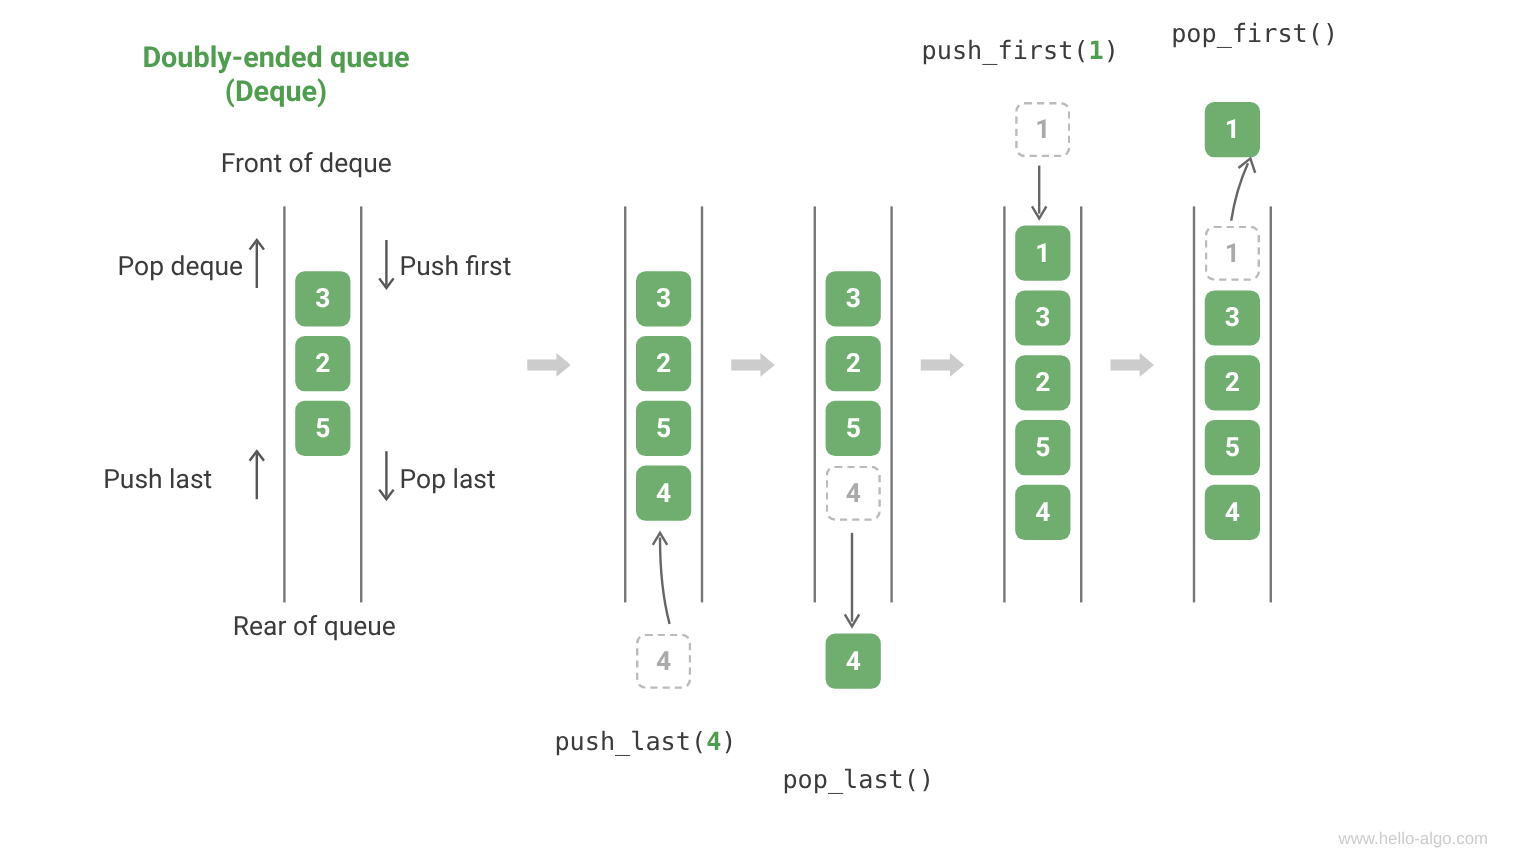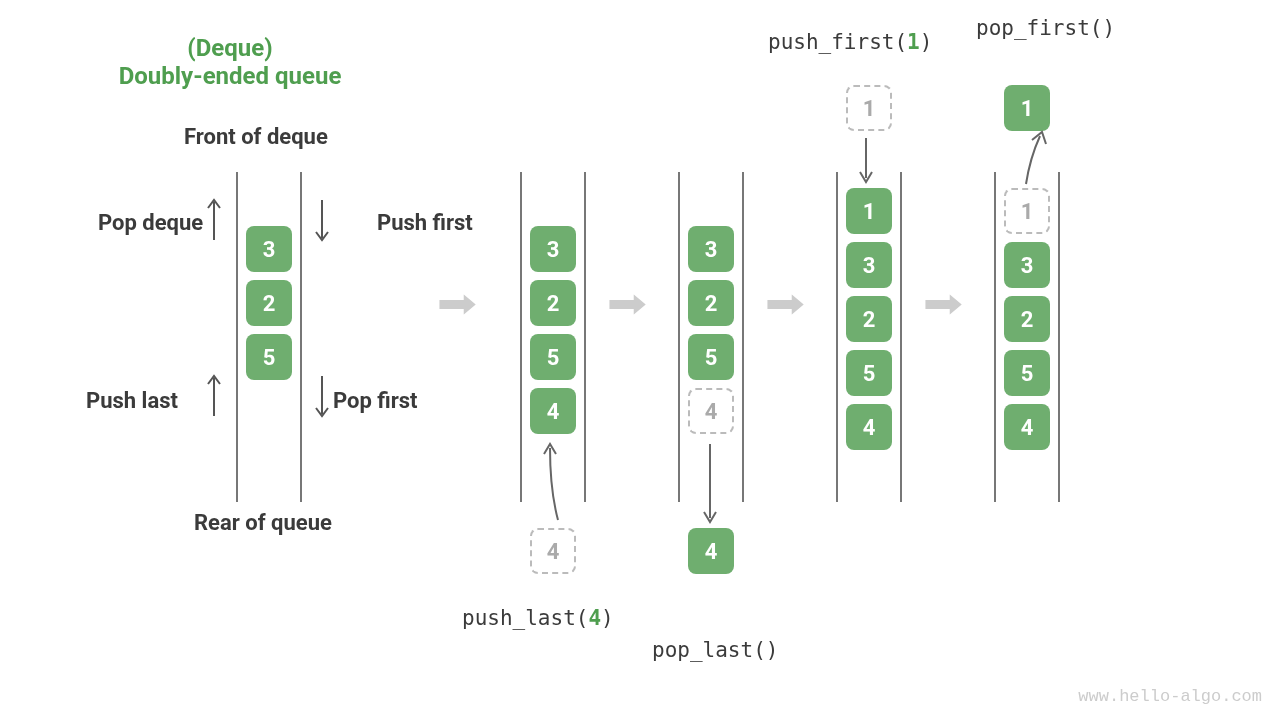--- a/index.html
+++ b/index.html
@@ -14,21 +14,21 @@
   .title {
     position: absolute;
     color: #4f9e4f;
     font-weight: 700;
     font-size: 24px;
     text-align: center;
   }
   .label {
     position: absolute;
     color: #3b3b3b;
-    font-weight: 700;
+    font-weight: 400;
     font-size: 22px;
     white-space: nowrap;
   }
   .mono {
     position: absolute;
     font-family: ui-monospace, "SFMono-Regular", Consolas, monospace;
     font-size: 21px;
     color: #3b3b3b;
     white-space: nowrap;
   }
@@ -52,49 +52,49 @@
     align-items: center;
     justify-content: center;
   }
   .cell.ghost {
     background: #fff;
     color: #aaa;
     border: 2px dashed #bbb;
   }
   .watermark {
     position: absolute;
-    right: 18px;
+    right: 40px;
     bottom: 14px;
     color: #ccc;
-    font-size: 17px;
-    font-family: Liberation Mono, monospace;
+    font-size: 14px;
+    font-family: Liberation Sans, sans-serif;
   }
   .big-arrow {
     position: absolute;
     color: #ccc;
     font-size: 40px;
     transform: scaleX(1.2);
   }
   svg.anno { position: absolute; overflow: visible; }
 </style>
 </head>
 <body>
 
 <div class="title" style="left:100px; top:34px; width:260px;">
+  <div>Doubly-ended queue</div>
   <div>(Deque)</div>
-  <div>Doubly-ended queue</div>
 </div>
 
 <div class="label" style="left:184px; top:124px;">Front of deque</div>
 <div class="label" style="left:194px; top:510px;">Rear of queue</div>
 
 <div class="label" style="left:98px; top:210px;">Pop deque</div>
-<div class="label" style="left:333px; top:210px;margin-left:44px;">Push first</div>
+<div class="label" style="left:333px; top:210px;">Push first</div>
 <div class="label" style="left:86px; top:388px;">Push last</div>
-<div class="label" style="left:333px; top:388px;">Pop first</div>
+<div class="label" style="left:333px; top:388px;">Pop last</div>
 
 <svg class="anno" style="left:206px; top:196px;" width="16" height="48">
   <line x1="8" y1="44" x2="8" y2="6" stroke="#555" stroke-width="2"></line>
   <polyline points="2,12 8,4 14,12" fill="none" stroke="#555" stroke-width="2"></polyline>
 </svg>
 <svg class="anno" style="left:314px; top:196px;" width="16" height="48">
   <line x1="8" y1="4" x2="8" y2="42" stroke="#555" stroke-width="2"></line>
   <polyline points="2,36 8,44 14,36" fill="none" stroke="#555" stroke-width="2"></polyline>
 </svg>
 <svg class="anno" style="left:206px; top:372px;" width="16" height="48">

